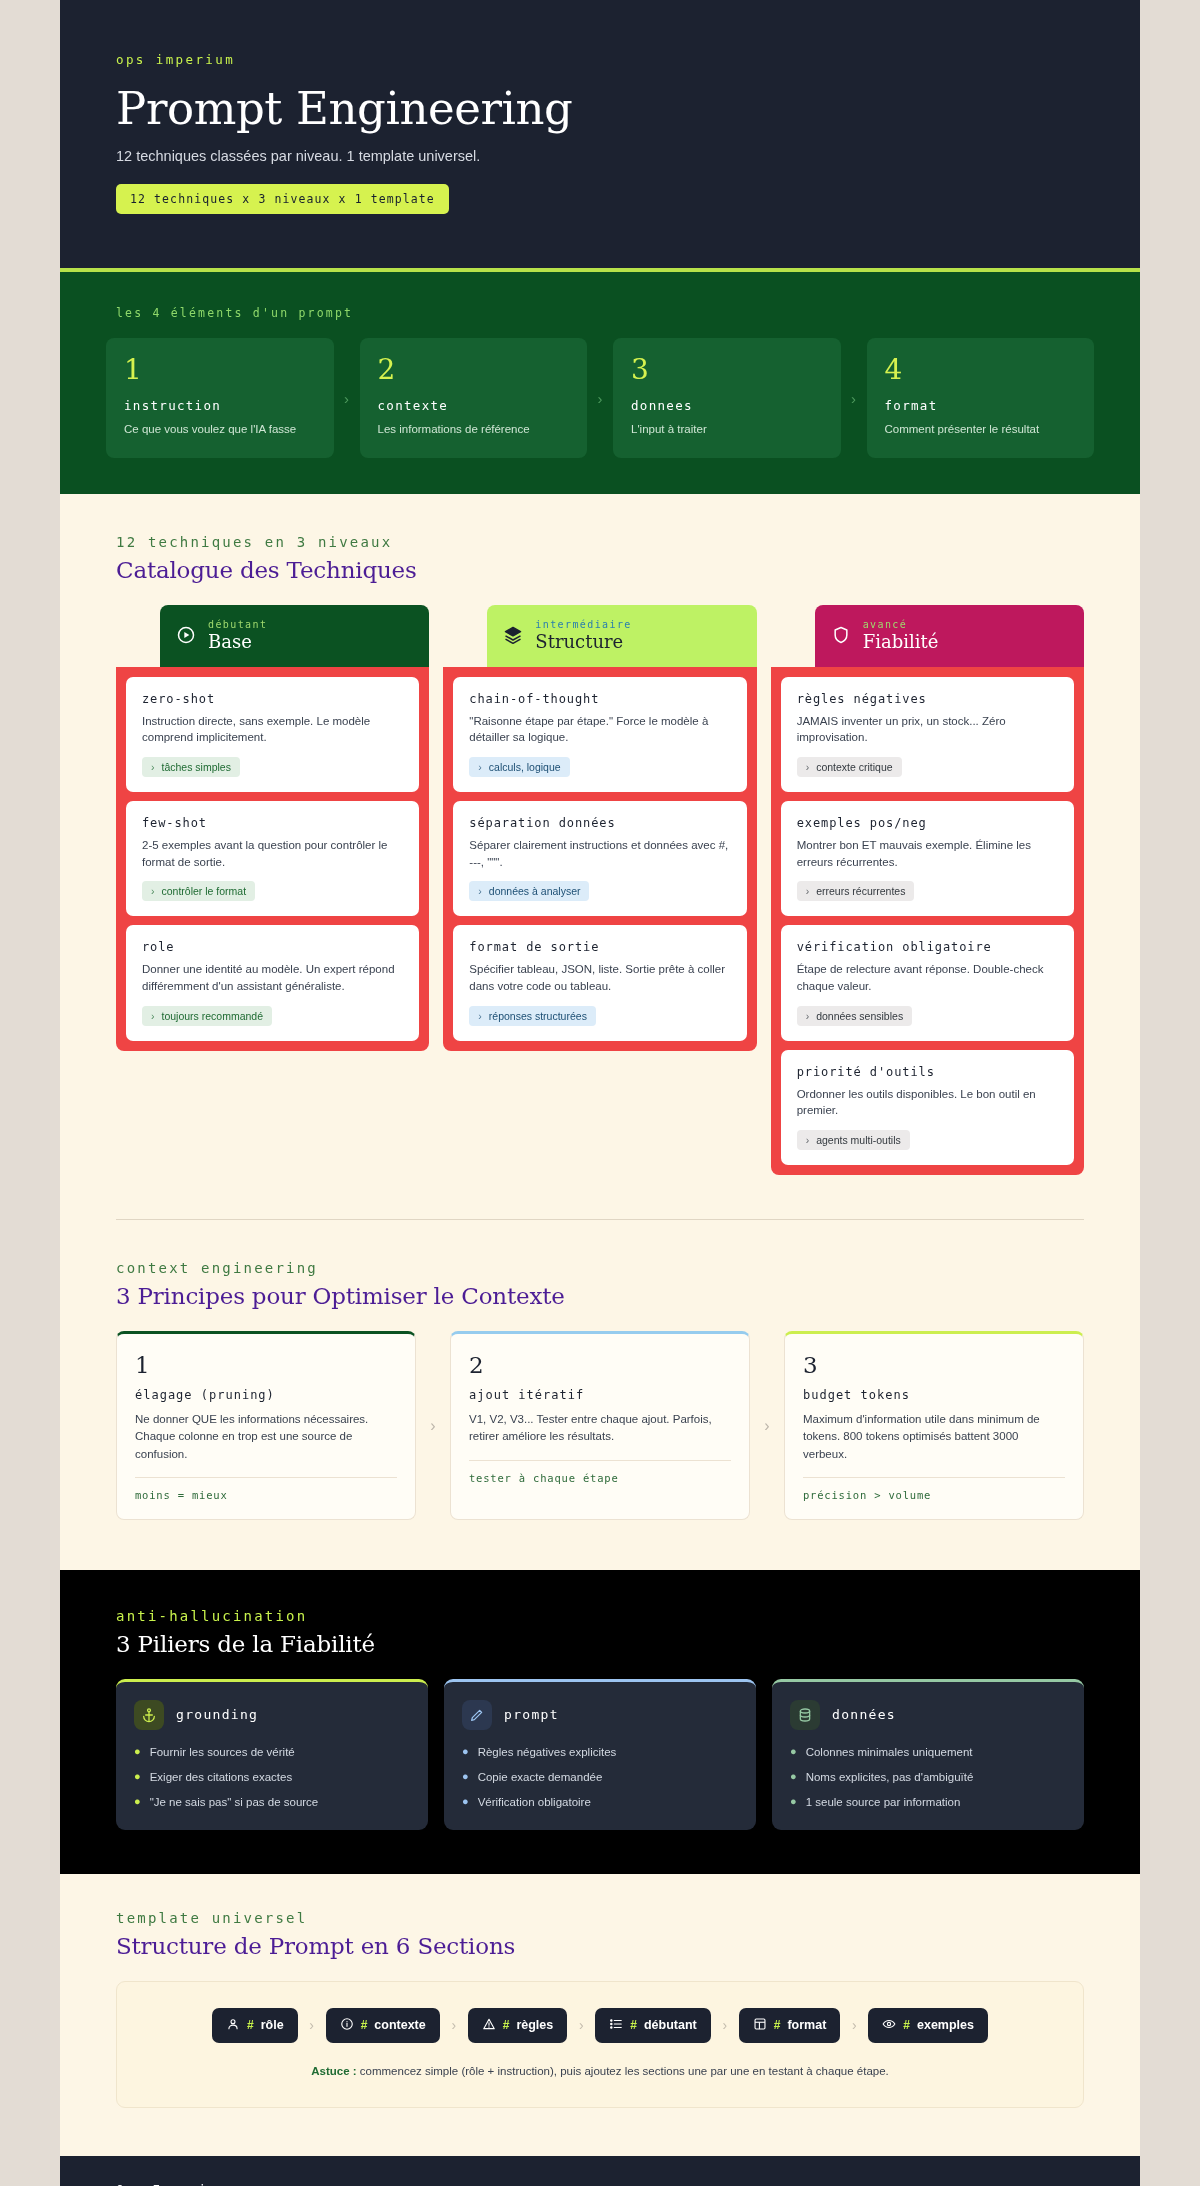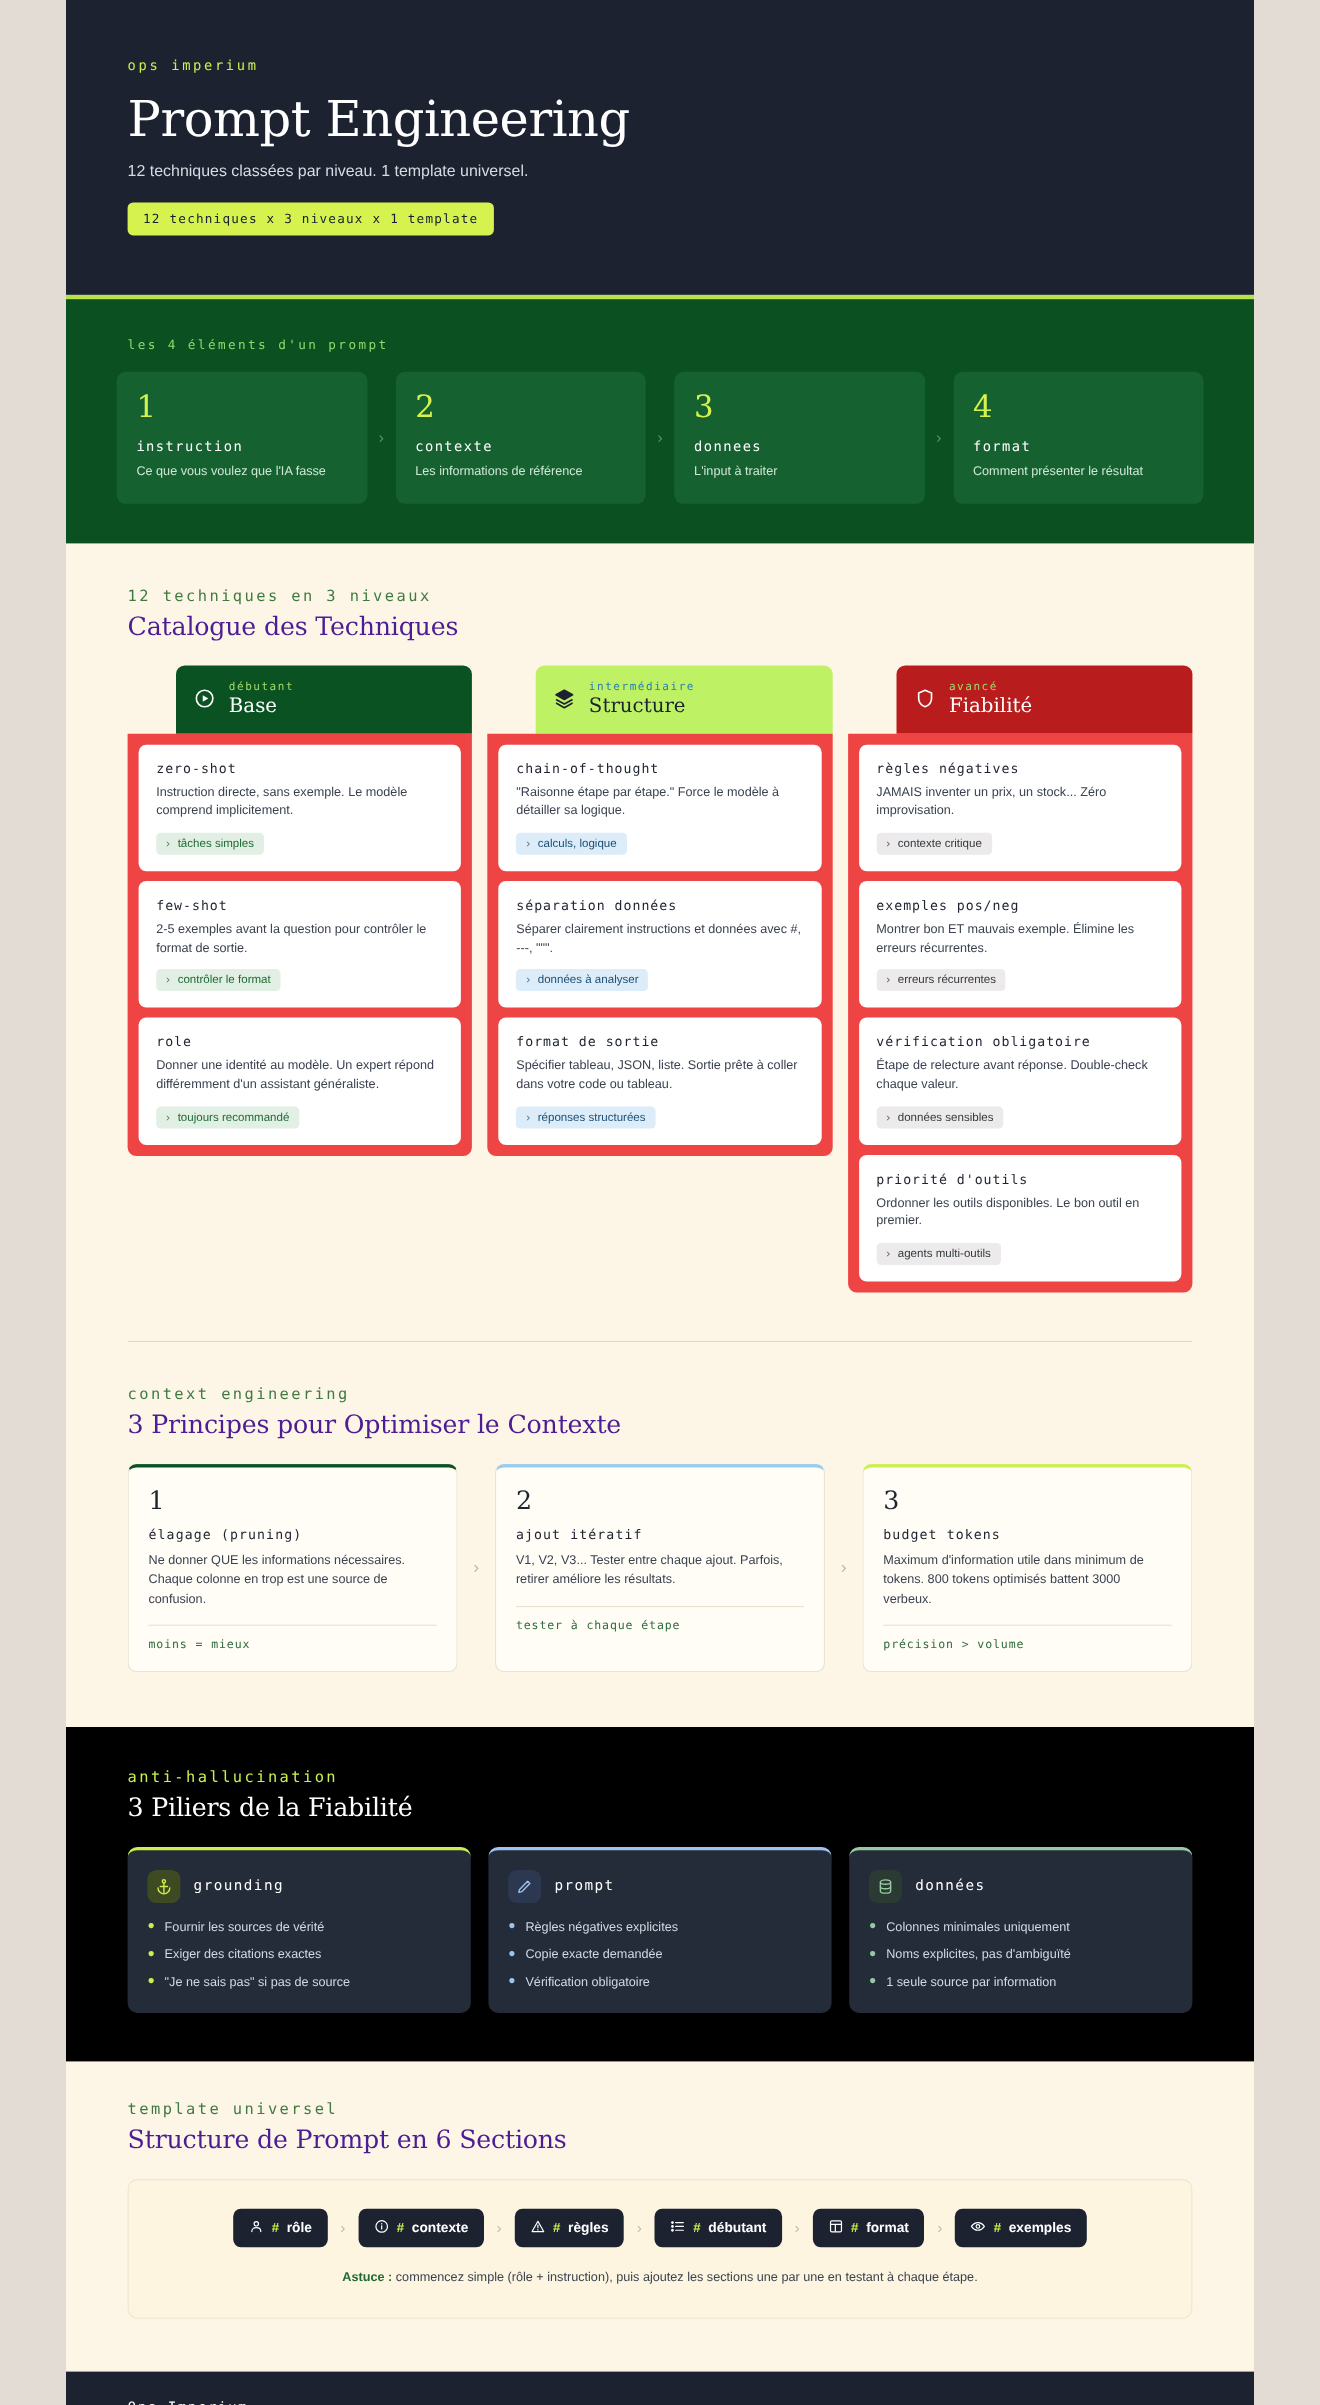--- a/index.html
+++ b/index.html
@@ -70,21 +70,21 @@
 
   
   .cat-cols { display: flex; gap: 14px; align-items: flex-start; }
   .cat-col { flex: 1 1 0; min-width: 0; }
   .cat-head {
     display: flex; align-items: center; gap: 12px;
     border-radius: 8px 8px 0 0; padding: 14px 16px 15px 16px; margin-left: 44px;
   }
   .cat-head.lvl-base { background: #0b5222; }
   .cat-head.lvl-struct { background: #bef264; }
-  .cat-head.lvl-fiab { background: #b91c1c; align-items: center; }
+  .cat-head.lvl-fiab { background: #be185d; align-items: center; }
   .cat-head-icon { flex: 0 0 auto; display: flex; align-items: center; }
   .cat-lvl {
     font-family: "DejaVu Sans Mono", monospace; font-size: 10px;
     letter-spacing: 1.4px; margin-bottom: 2px;
   }
   .cat-name { font-family: "DejaVu Serif", serif; font-size: 18px; line-height: 1.1; }
   .lvl-base .cat-lvl { color: #9fd86d; } .lvl-base .cat-name { color: #fff; }
   .lvl-struct .cat-lvl { color: #2a7fad; } .lvl-struct .cat-name { color: #1c2230; }
   .lvl-fiab .cat-lvl { color: #9fd86d; } .lvl-fiab .cat-name { color: #fff; }
 

